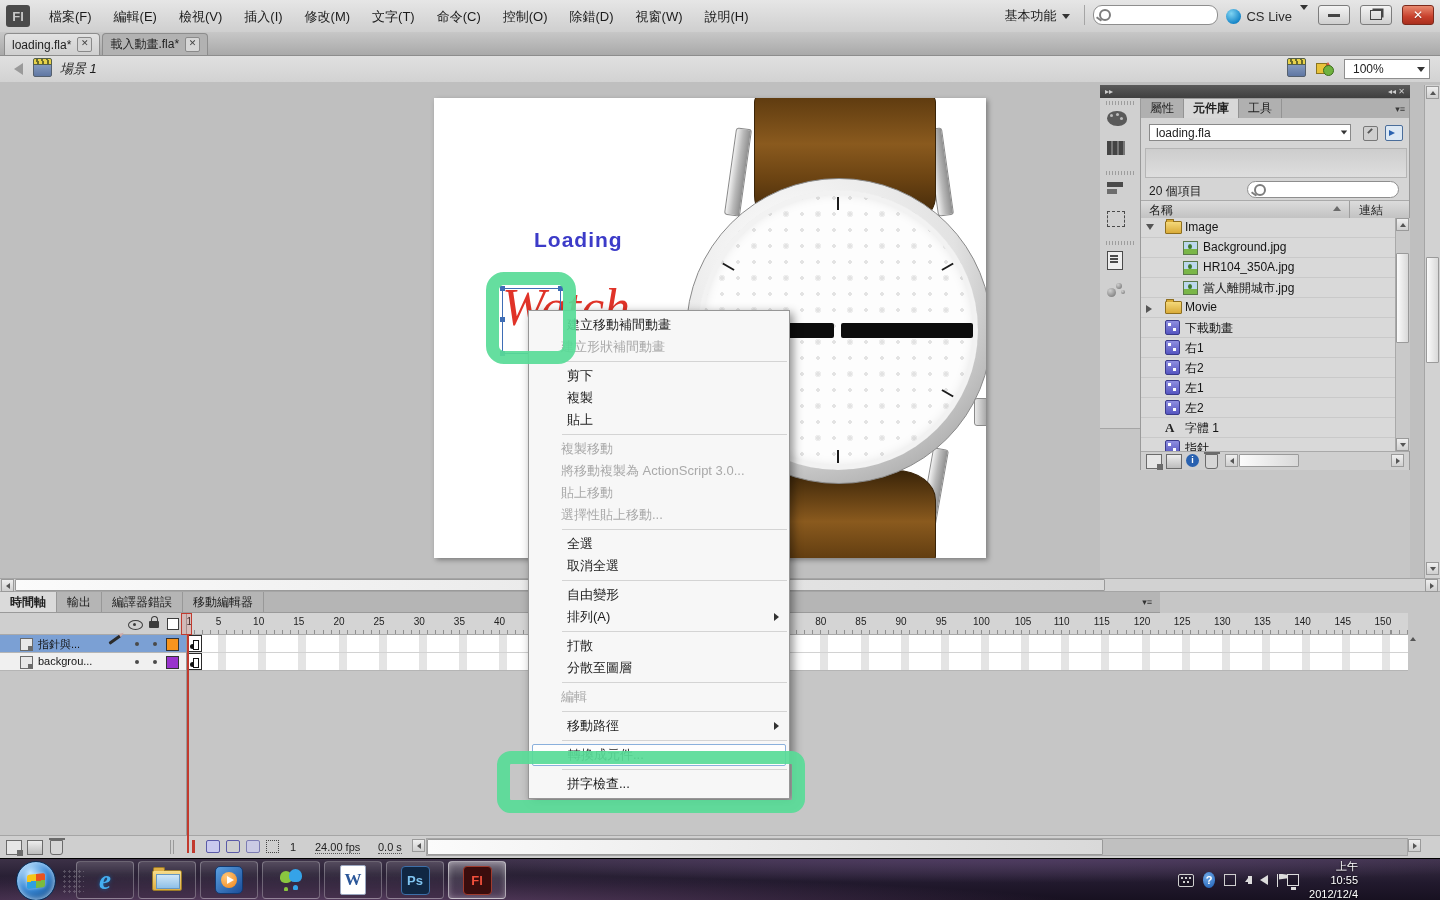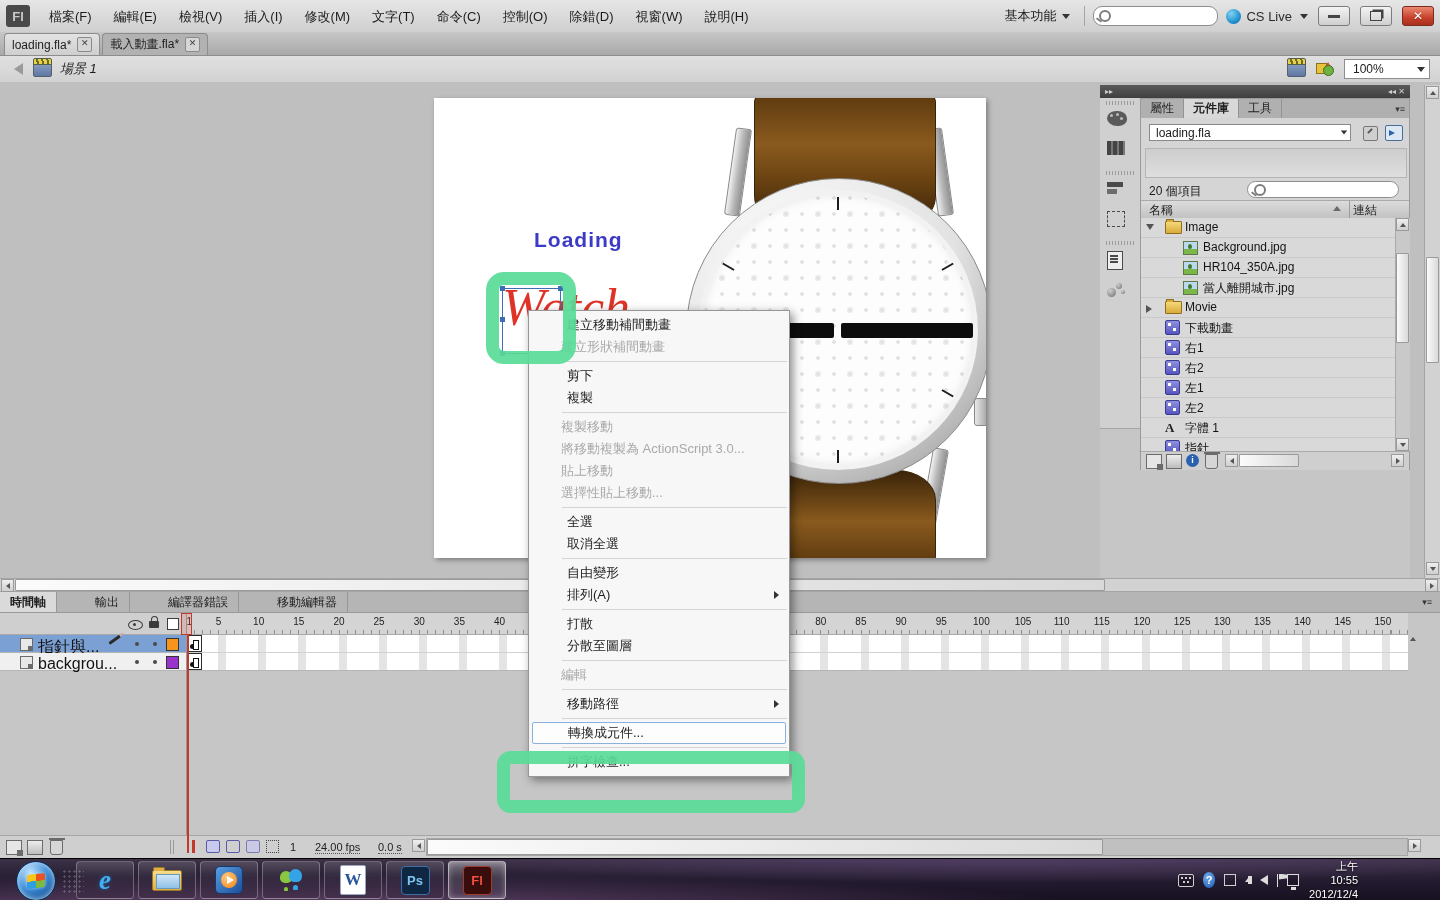--- a/index.html
+++ b/index.html
@@ -6,21 +6,21 @@
   #app{position:relative;width:1440px;height:900px;overflow:hidden;
        font-family:"Liberation Sans","DejaVu Sans",sans-serif;background:#c0c0c0;
        -webkit-font-smoothing:antialiased;}
   .abs{position:absolute;}
   
   #menubar{left:0;top:0;width:1440px;height:32px;background:linear-gradient(#e6e6e6,#cfcfcf);
            border-bottom:1px solid #9a9a9a;display:flex;align-items:center;}
   #fl-logo{width:24px;height:22px;margin:0 8px 0 6px;background:#4a4a4a;border-radius:3px;
            color:#c9c9c9;font-weight:bold;font-size:13px;display:flex;align-items:center;justify-content:center;}
   .menu-item{font-size:13px;color:#1b1b1b;padding:8px 11px;line-height:31px;cursor:default;}
-  #menubar-right{margin-left:auto;display:flex;align-items:center;gap:8px;padding-right:6px;}
+  #menubar-right{margin-left:auto;display:flex;gap:8px;padding-right:6px;}
   .vdiv{width:1px;height:20px;background:#a5a5a5;}
   #workspace-btn{font-size:13px;color:#1b1b1b;display:flex;align-items:center;gap:6px;padding:2px 6px;}
   .dn-arrow{width:0;height:0;border-left:4px solid transparent;border-right:4px solid transparent;border-top:5px solid #333;}
   #app-search{width:118px;height:18px;background:#fff;border:1px solid #8e8e8e;border-radius:9px;
               display:flex;align-items:center;padding-left:5px;}
   .mag{width:8px;height:8px;border:2px solid #7d7d7d;border-radius:50%;position:relative;}
   .mag:after{content:"";position:absolute;left:-5px;top:7px;width:6px;height:2px;background:#7d7d7d;transform:rotate(35deg);}
   #cslive{display:flex;align-items:center;gap:5px;font-size:13px;color:#2c2c2c;}
   #cslive-logo{width:15px;height:15px;border-radius:50%;background:radial-gradient(circle at 35% 30%,#7fd4f2,#1887c9 70%,#0b5e96);}
   .winbtn{width:30px;height:18px;border:1px solid #7c7c7c;border-radius:3px;background:linear-gradient(#f4f4f4,#cfcfcf);
@@ -135,21 +135,21 @@
   .newlib-icon{left:244px;top:7px;width:16px;height:14px;border:1px solid #4a6d9a;background:#dce8f4;border-radius:2px;}
   .newlib-icon:after{content:"";position:absolute;left:3px;top:4px;width:0;height:0;border-top:3px solid transparent;border-bottom:3px solid transparent;border-left:6px solid #2a62b0;}
   #lib-preview{left:4px;top:49px;width:260px;height:28px;background:linear-gradient(#cdcdcd,#dedede);border:1px solid #b5b5b5;}
   #lib-count-row{left:0;top:81px;width:268px;height:20px;font-size:12px;color:#1c1c1c;}
   #lib-count{left:8px;top:3px;}
   #lib-search{left:106px;top:1px;width:152px;height:17px;background:#fff;border:1px solid #8e8e8e;border-radius:9px;
               display:flex;align-items:center;padding-left:6px;box-sizing:border-box;}
   #lib-colhdr{left:0;top:101px;width:268px;height:17px;background:linear-gradient(#dcdcdc,#c2c2c2);
               border-top:1px solid #aaa;border-bottom:1px solid #9e9e9e;font-size:12px;color:#222;}
   #col-name{left:8px;top:1px;}
-  #col-link{left:212px;top:1px;}
+  #col-link{left:218px;top:1px;}
   #sort-arrow{left:192px;top:5px;width:0;height:0;border-left:4px solid transparent;border-right:4px solid transparent;border-bottom:5px solid #6b6b6b;}
   #colhdr-div{left:208px;top:0;width:1px;height:17px;background:#9e9e9e;}
   #lib-list{left:0;top:119px;width:254px;height:233px;background:#d9d9d9;overflow:hidden;}
   .lib-row{height:19px;border-bottom:1px solid #c9c9c9;position:relative;font-size:12px;color:#141414;}
   .lib-row .nm{position:absolute;top:2px;}
   .disc{position:absolute;left:5px;top:6px;width:0;height:0;}
   .disc.open{border-left:4px solid transparent;border-right:4px solid transparent;border-top:6px solid #555;}
   .disc.closed{border-top:4px solid transparent;border-bottom:4px solid transparent;border-left:6px solid #555;margin-top:1px;}
   .ic-folder{position:absolute;width:15px;height:11px;background:linear-gradient(#f4d87a,#d9ab38);border:1px solid #8f6f1e;border-radius:1px;top:3px;}
   .ic-folder:before{content:"";position:absolute;left:0;top:-3px;width:6px;height:2px;background:#d9ab38;border:1px solid #8f6f1e;border-bottom:none;border-radius:1px 1px 0 0;}
@@ -173,37 +173,37 @@
   .mi-newsym:after{content:"";position:absolute;right:-2px;bottom:-2px;width:6px;height:6px;background:#6b6b6b;}
   .mi-folder{background:linear-gradient(#ededed,#bdbdbd);border:1px solid #6b6b6b;}
   .mi-info{border-radius:50%;background:#2a62b0;color:#fff;font-size:9px;font-weight:bold;text-align:center;line-height:13px;width:13px;}
   .mi-trash{border:1px solid #6b6b6b;border-radius:0 0 3px 3px;background:#d6d6d6;}
   .mi-trash:before{content:"";position:absolute;left:-2px;top:-3px;width:16px;height:2px;background:#6b6b6b;}
   
   #stage-vscroll{left:1424px;top:85px;width:16px;height:493px;background:#d2d2d2;border-left:1px solid #a5a5a5;}
   #stage-hscroll{left:0;top:578px;width:1440px;height:14px;background:#d2d2d2;border-top:1px solid #a5a5a5;border-bottom:1px solid #a5a5a5;box-sizing:border-box;}
   
   #timeline{left:0;top:592px;width:1440px;height:266px;background:#c6c6c6;}
-  #tl-tabs{left:0;top:0;width:1440px;height:21px;background:#b5b5b5;display:flex;align-items:flex-end;border-bottom:1px solid #9a9a9a;box-sizing:border-box;gap:28px;}
+  #tl-tabs{left:0;top:0;width:1160px;height:21px;background:#b5b5b5;display:flex;align-items:flex-end;border-bottom:1px solid #9a9a9a;box-sizing:border-box;}
   .tl-tab{height:20px;line-height:20px;font-size:12px;color:#1e1e1e;padding:0 10px;background:#b5b5b5;border-right:1px solid #989898;}
   .tl-tab.active{background:#dadada;font-weight:bold;}
   #tl-panelmenu{margin-left:auto;margin-right:8px;font-size:9px;color:#333;align-self:center;}
   #tl-hdr-left{left:0;top:21px;width:186px;height:22px;background:#cfcfcf;border-bottom:1px solid #a9a9a9;box-sizing:border-box;}
   .eye{left:128px;top:7px;width:13px;height:8px;border:1.5px solid #3c3c3c;border-radius:50%;}
   .eye:after{content:"";position:absolute;left:3.5px;top:1.5px;width:3px;height:3px;border-radius:50%;background:#3c3c3c;}
   .lock{left:149px;top:8px;width:10px;height:7px;background:#3c3c3c;border-radius:1px;}
   .lock:before{content:"";position:absolute;left:1.5px;top:-5px;width:5px;height:5px;border:1.5px solid #3c3c3c;border-bottom:none;border-radius:4px 4px 0 0;}
   .outl{left:167px;top:5px;width:10px;height:10px;border:1.5px solid #3c3c3c;background:#fff;}
   #tl-ruler{left:186px;top:21px;width:1222px;height:22px;background:#d4d4d4;border-bottom:1px solid #a9a9a9;box-sizing:border-box;overflow:hidden;}
   #tl-ruler .ticks{position:absolute;left:0;bottom:0;width:100%;height:4px;
        background:repeating-linear-gradient(90deg,#8f8f8f 0 1px,transparent 1px 8.03px);}
   .rl{position:absolute;top:3px;font-size:10px;color:#222;transform:translateX(-50%);}
   #playhead-box{left:181px;top:21px;width:11px;height:22px;border:1px solid #c23a2e;background:rgba(226,90,80,.18);box-sizing:border-box;z-index:6;}
   #playhead-line{left:186.5px;top:43px;width:2px;height:218px;background:#c23a2e;z-index:6;}
-  .layer-row{left:0;width:186px;height:18px;box-sizing:border-box;border-bottom:1px solid #b5b5b5;font-size:16px;color:#141414;}
+  .layer-row{left:0;width:186px;height:18px;box-sizing:border-box;border-bottom:1px solid #b5b5b5;font-size:11px;color:#141414;}
   #layer-1{top:43px;background:#7ba0d4;}
   #layer-2{top:61px;background:#f0f0f0;}
   .lyr-page{position:absolute;left:20px;top:3px;width:11px;height:11px;background:#e8e8e8;border:1px solid #6b6b6b;}
   .lyr-page:after{content:"";position:absolute;right:-1px;bottom:-1px;width:5px;height:5px;background:#6b6b6b;}
   .lyr-name{position:absolute;left:38px;top:2px;}
   .pencil{position:absolute;left:108px;top:3px;width:14px;height:3px;background:#2b2b2b;transform:rotate(-35deg);border-radius:1px;}
   .pencil:after{content:"";position:absolute;right:-4px;top:-1px;width:0;height:0;border-top:2.5px solid transparent;border-bottom:2.5px solid transparent;border-left:5px solid #caa;}
   .ldot{position:absolute;top:7px;width:4px;height:4px;border-radius:50%;background:#4a4a4a;}
   .lsq{position:absolute;left:166px;top:3px;width:11px;height:11px;border:1px solid #333;}
   #tl-grid{left:186px;top:43px;width:1222px;height:36px;background:#ffffff;
@@ -637,20 +637,21 @@
         </div>
     </div>
   </div>
 
   <div id="context-menu" class="abs">
       <div class="cm-item">建立移動補間動畫</div>
       <div class="cm-item disabled">建立形狀補間動畫</div>
       <div class="cm-sep"></div>
       <div class="cm-item">剪下</div>
       <div class="cm-item">複製</div>
+      <div class="cm-item">貼上</div>
       <div class="cm-sep"></div>
       <div class="cm-item disabled">複製移動</div>
       <div class="cm-item disabled">將移動複製為 ActionScript 3.0...</div>
       <div class="cm-item disabled">貼上移動</div>
       <div class="cm-item disabled">選擇性貼上移動...</div>
       <div class="cm-sep"></div>
       <div class="cm-item">全選</div>
       <div class="cm-item">取消全選</div>
       <div class="cm-sep"></div>
       <div class="cm-item">自由變形</div>

